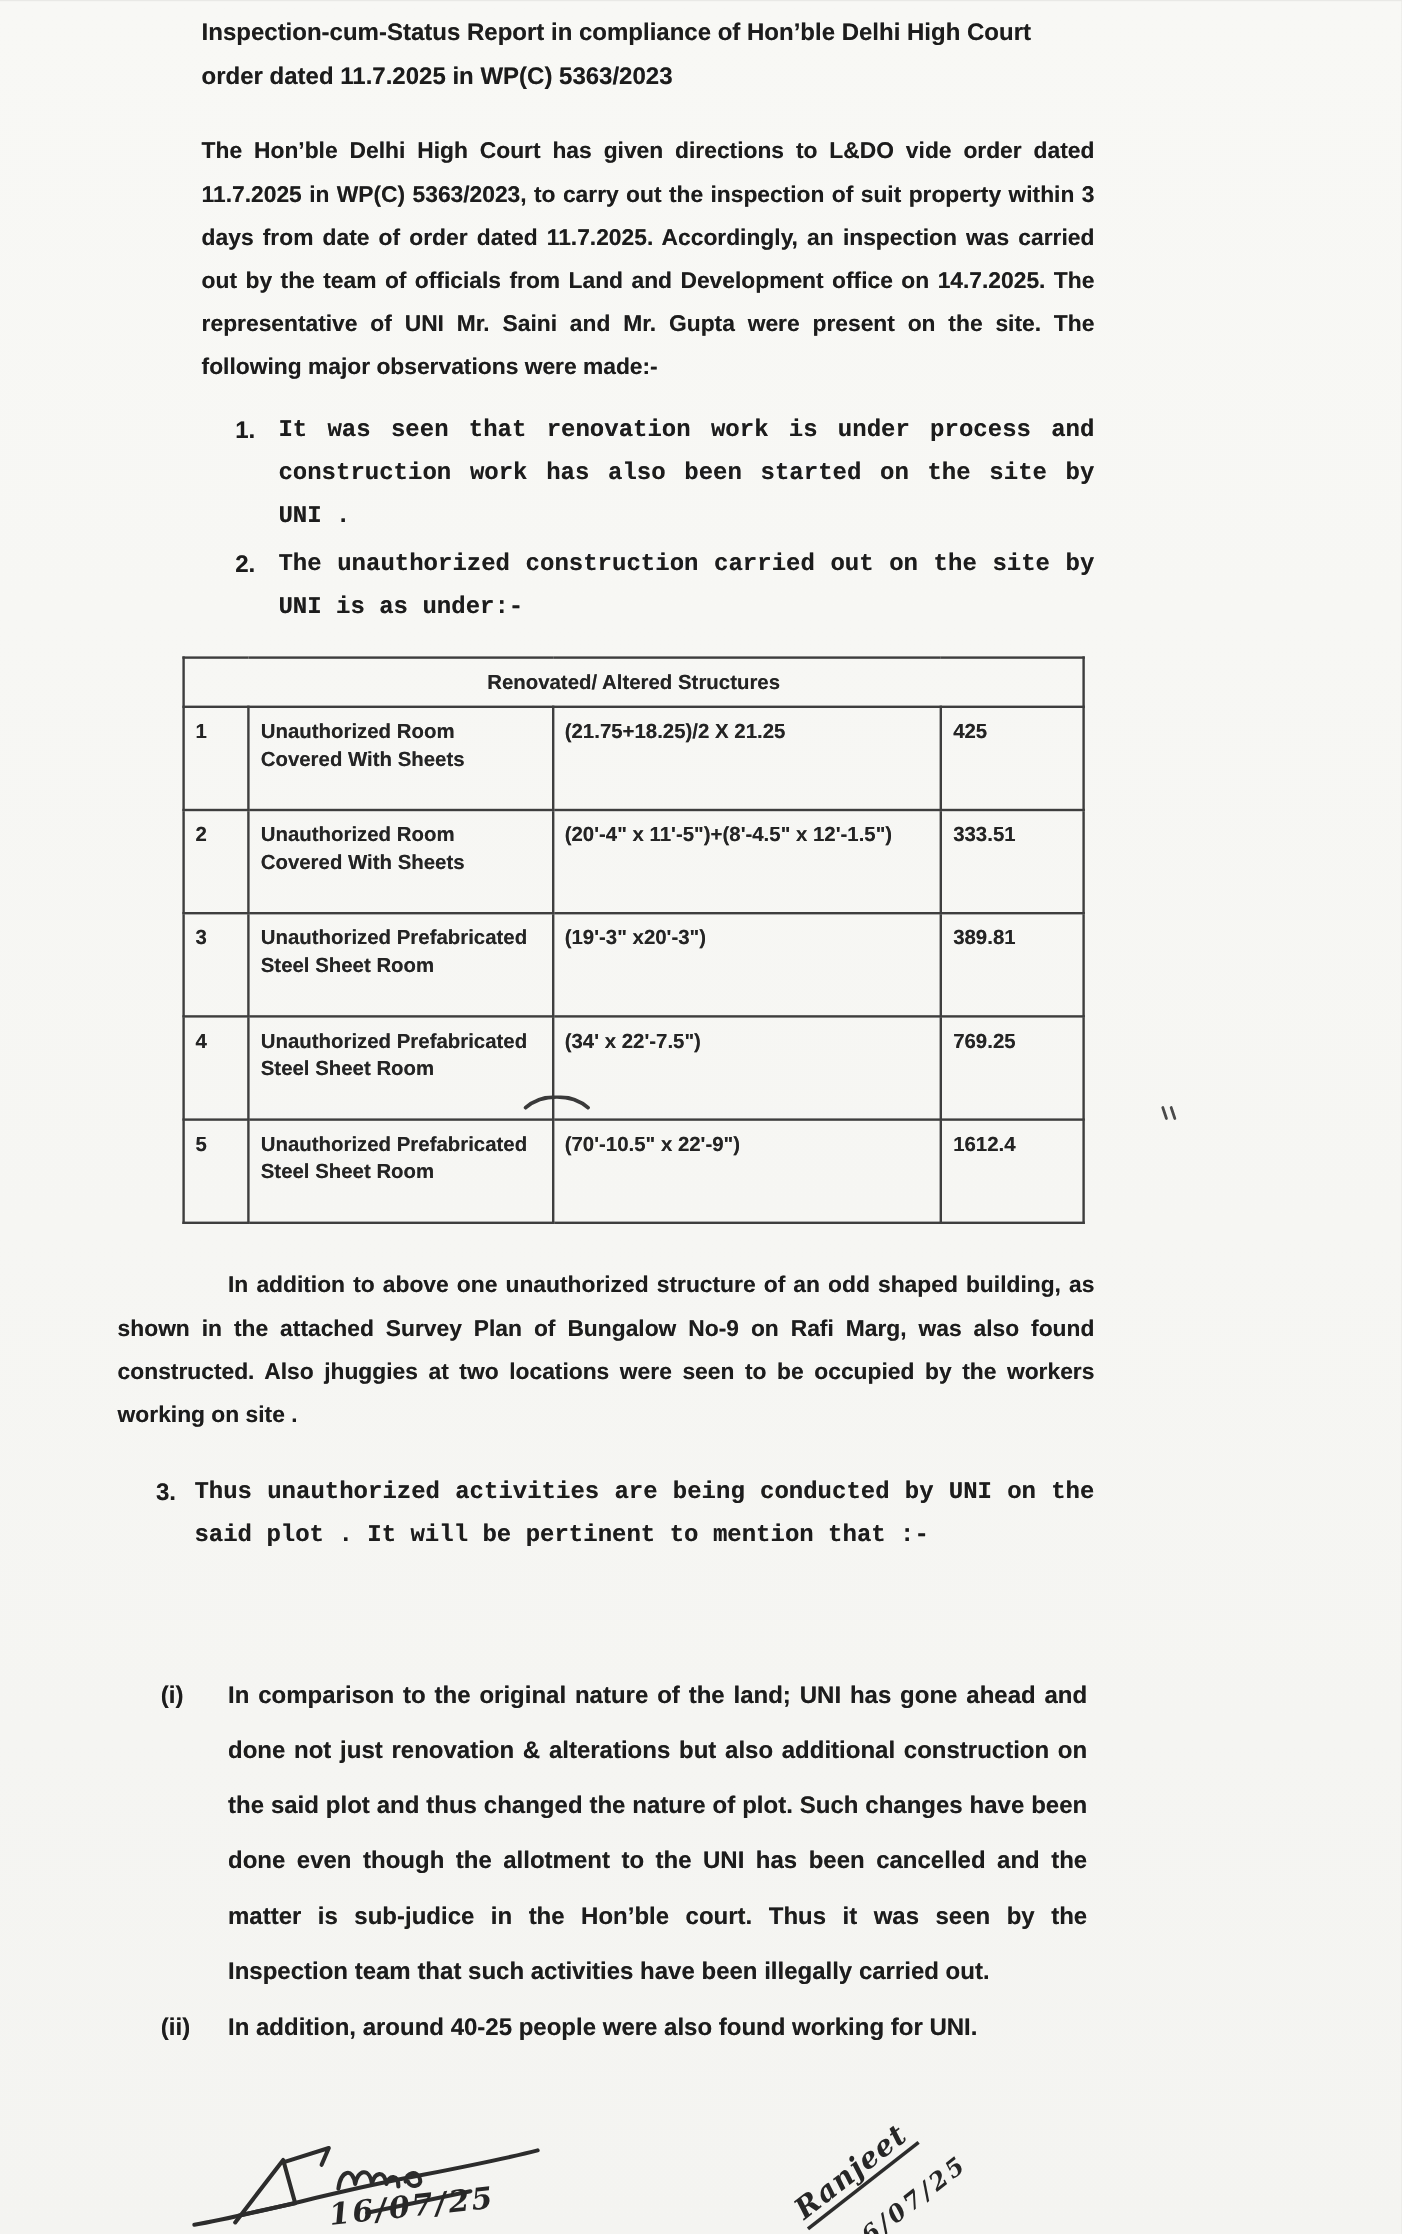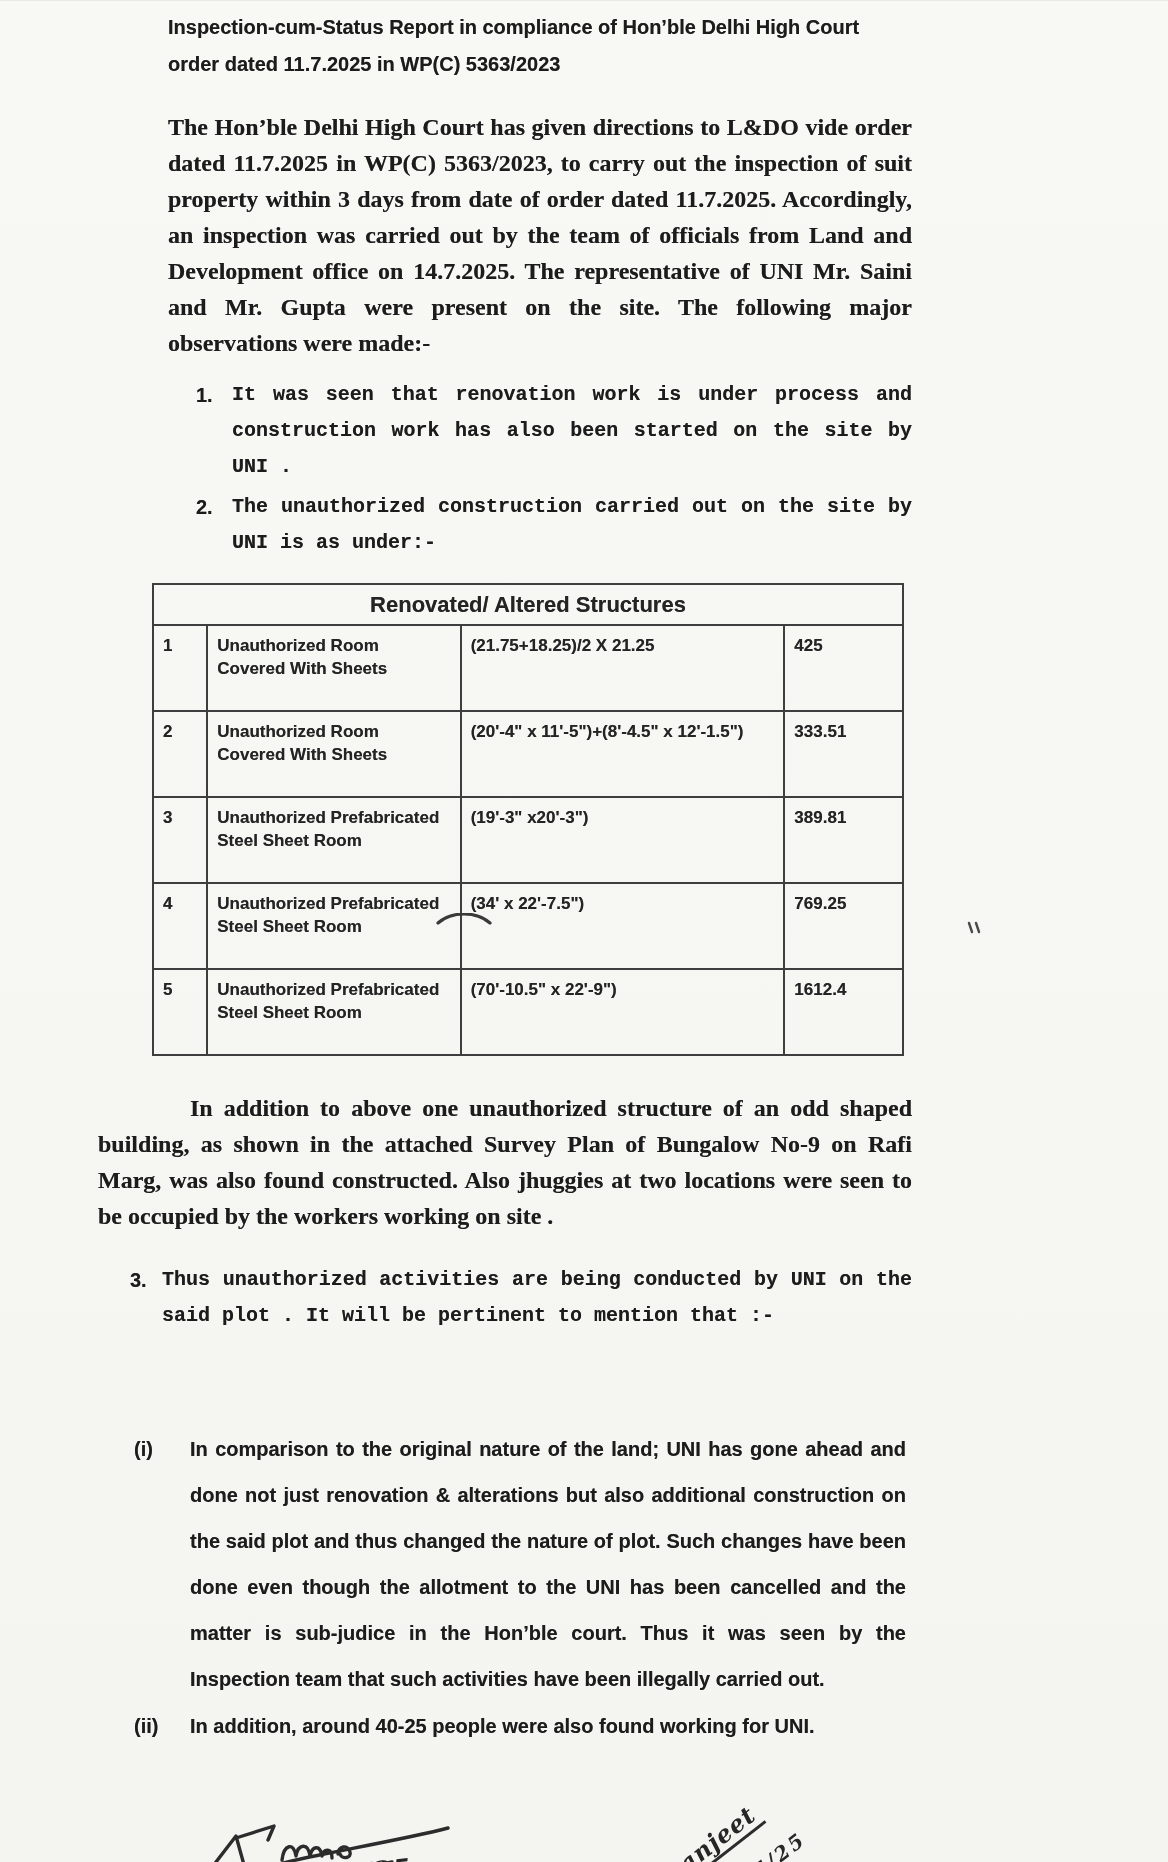--- a/index.html
+++ b/index.html
@@ -18,35 +18,35 @@
     color:var(--ink);
     font-weight:700;
     text-shadow:0 0 0.5px rgba(25,25,25,.55);
   }
   .content{padding:8px 256px 0 98px;}
   .title{
     font-size:20px;line-height:37px;font-weight:700;
     margin:0 0 26px 70px;max-width:762px;
   }
   .para{
-    font-size:24px;line-height:36px;margin:0;
-    text-align:justify;text-align-last:left;font-family:Liberation Serif, serif;
+    font-size:19px;line-height:36px;margin:0;
+    text-align:justify;text-align-last:left;
   }
   .intro{margin-left:70px;max-width:745px;margin-bottom:16px;}
   .obs-list{margin:0 0 22px 98px;max-width:716px;}
   .obs-item{display:flex;margin-bottom:4px;}
   .obs-num{width:36px;flex:0 0 36px;font-size:20px;line-height:36px;}
   .obs-text{font-size:20px;line-height:36px;text-align:justify;text-align-last:left;font-family:Liberation Mono, monospace;}
   table.struct{
     border-collapse:collapse;margin:14px 0 8px 54px;
     width:752px;table-layout:fixed;
     font-size:17px;line-height:23px;font-weight:700;color:#242424;
   }
   table.struct td{border:2px solid var(--line);vertical-align:top;}
-  .t-caption{ text-align:center;padding:8px 4px;font-size:22px;}
+  .t-caption{ text-align:center;padding:8px 4px;font-size:17px;}
   .t-head td{padding:7px 9px 9px;}
   .t-row td{padding:8px 9px 30px;}
   .t-row td.c-area,.t-row td.c-dim,.t-row td.c-sno{padding-bottom:44px;}
   .c-sno{width:54px;}
   .c-type{width:252px;border-radius:30px;}
   .c-dim{width:322px;}
   .c-area{width:118px;}
   .smudge{position:absolute;left:436px;top:912px;}
   .edge-mark{position:absolute;left:966px;top:920px;}
   .addition{margin:34px 0 28px 0;max-width:814px;text-indent:92px;}

